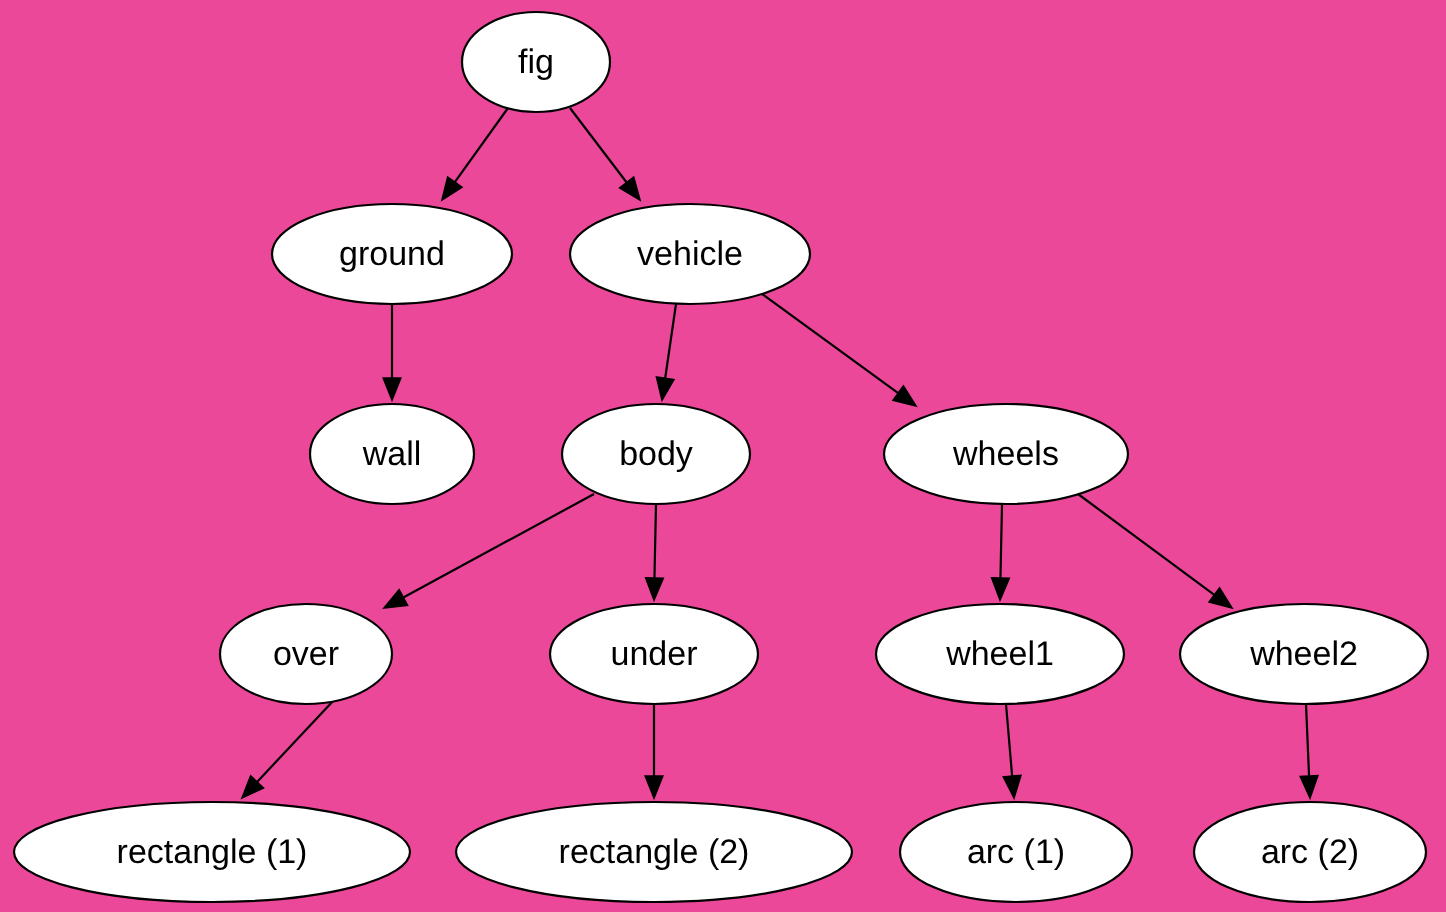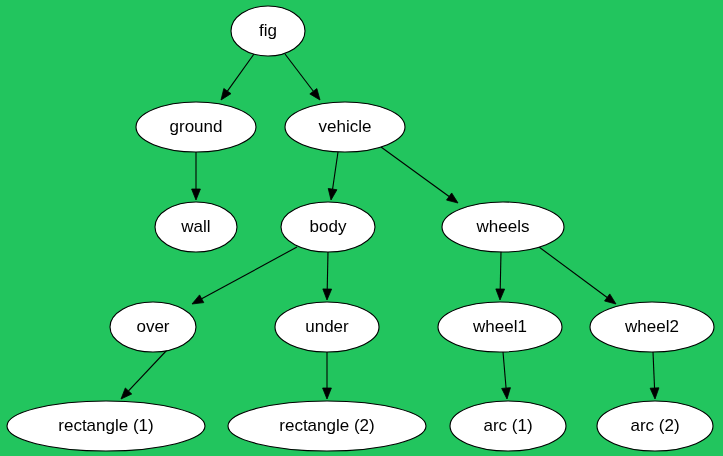--- a/index.html
+++ b/index.html
@@ -4,21 +4,21 @@
 <style>
   html, body {
     margin: 0;
     padding: 0;
     background: #ffffff;
   }
   #canvas {
     position: relative;
     width: 723px;
     height: 456px;
-    background: #22c55e;
+    background: #ec4899;
     overflow: hidden;
     font-family: "Liberation Sans", sans-serif;
   }
   svg#graph {
     display: block;
     width: 723px;
     height: 456px;
   }
   .node-ellipse {
     fill: #ffffff;

